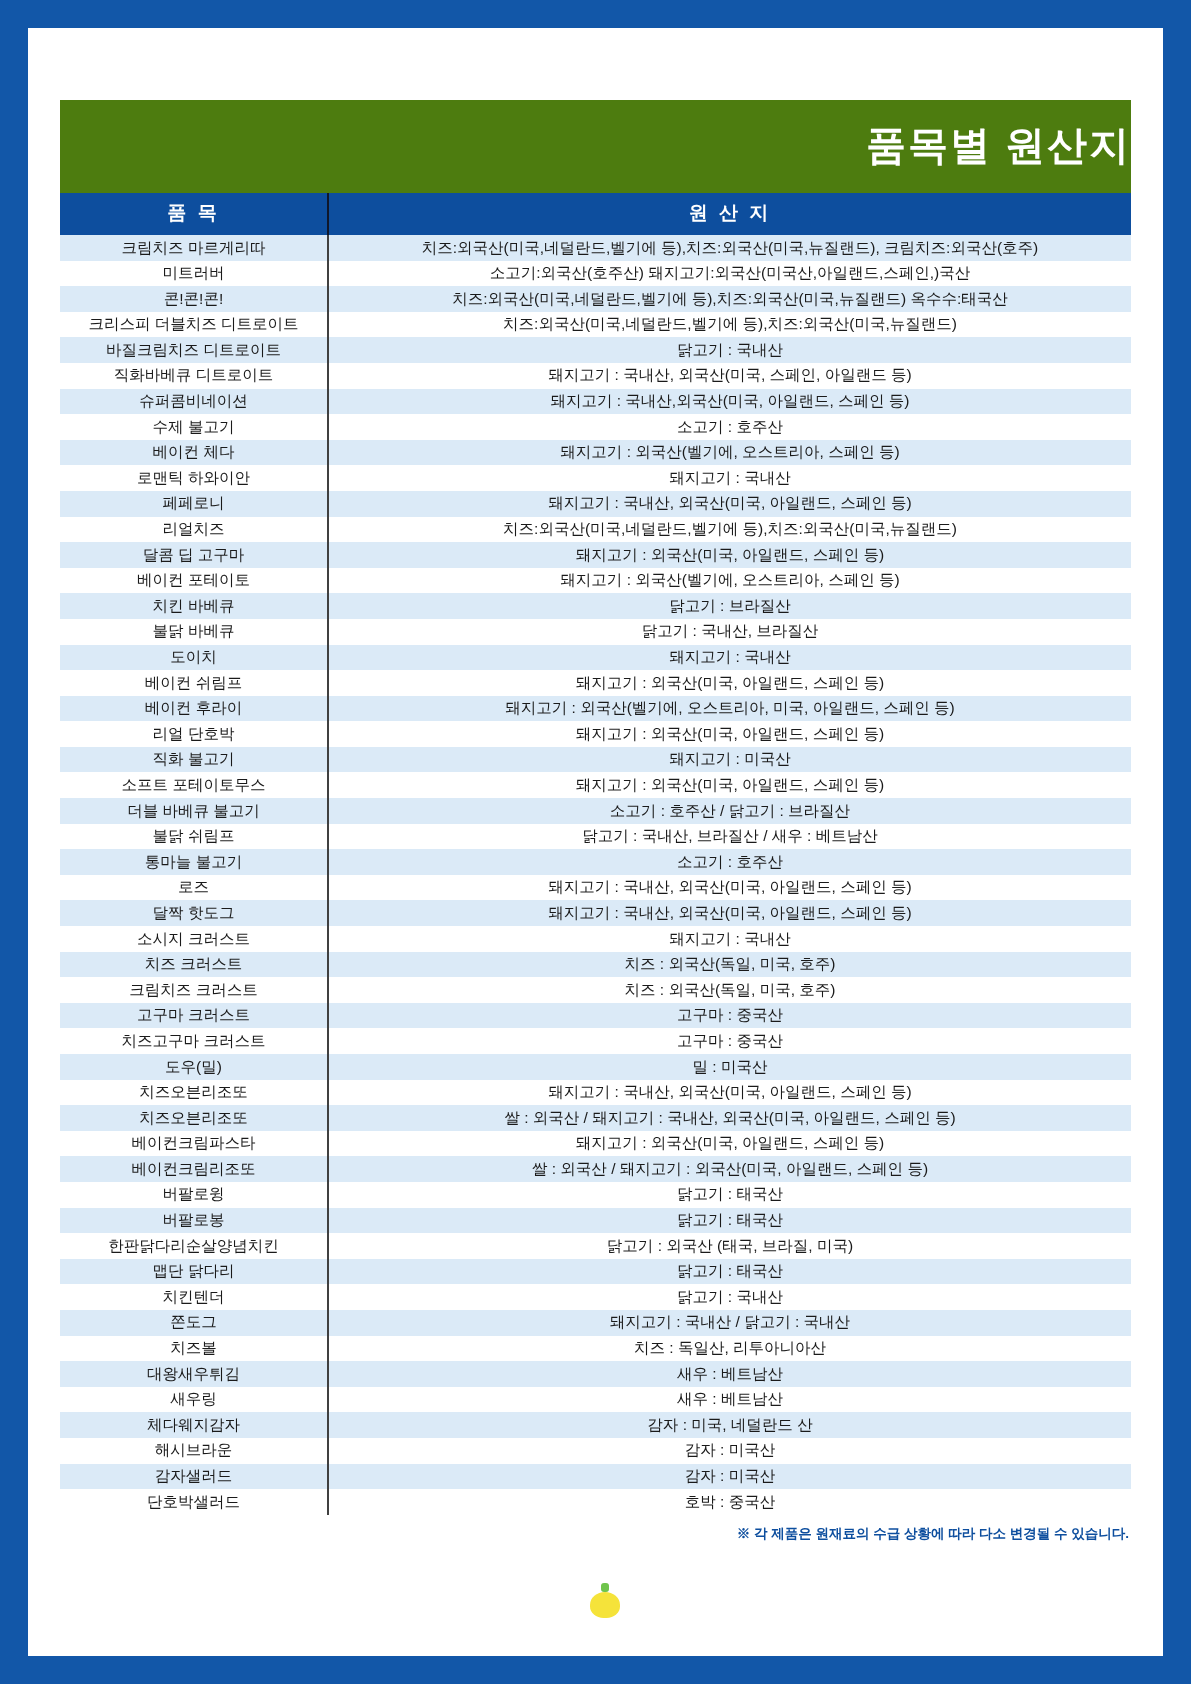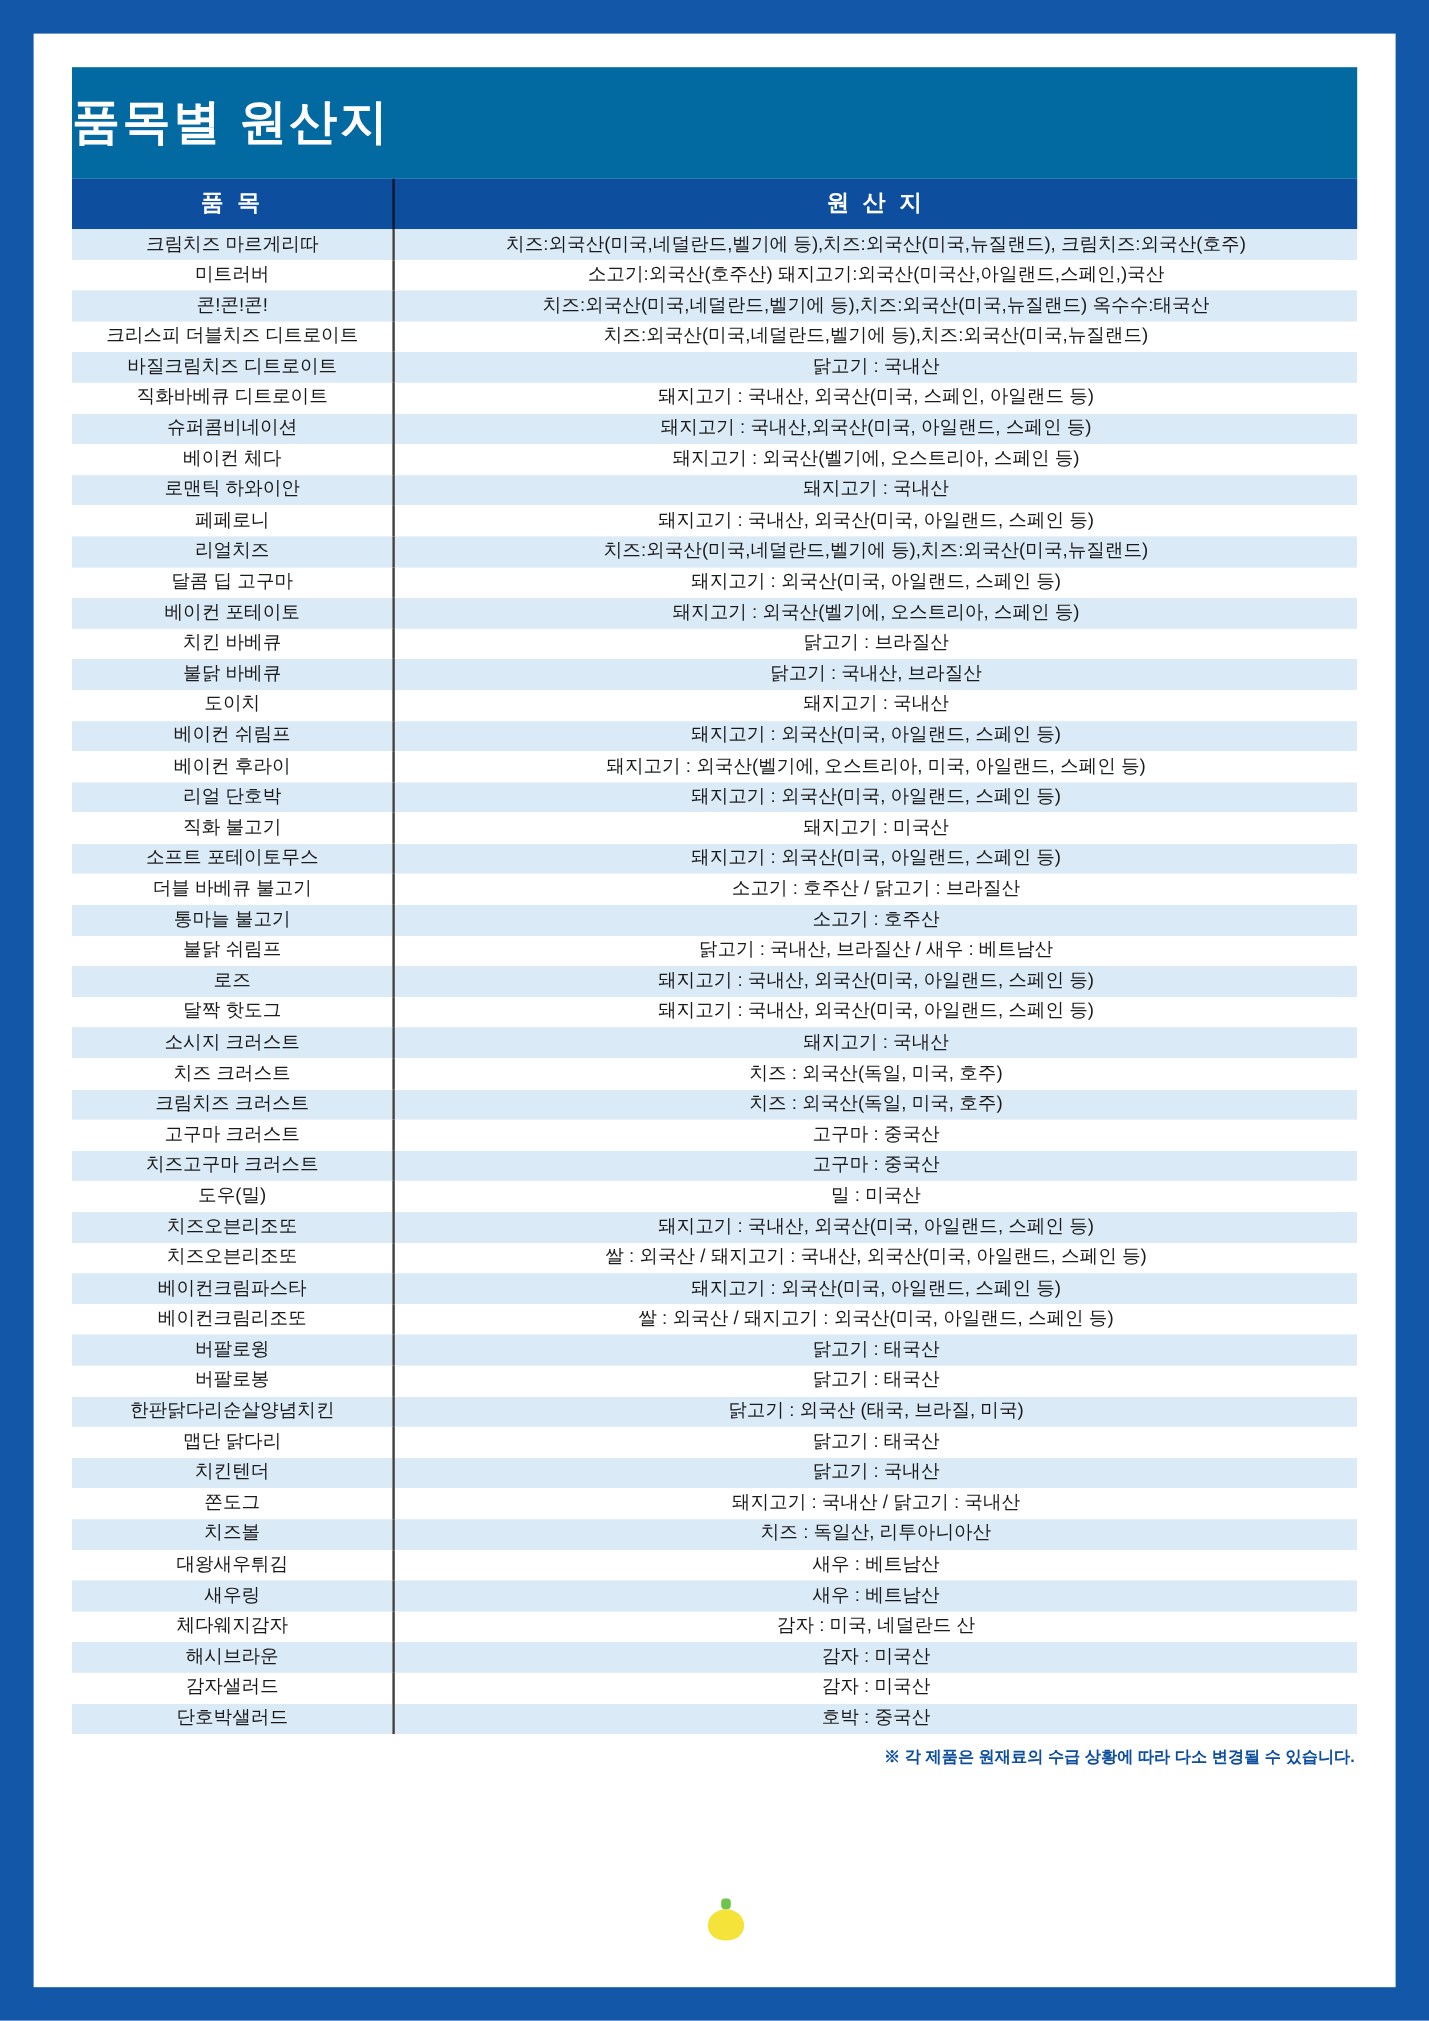--- a/index.html
+++ b/index.html
@@ -21,27 +21,28 @@
     position: relative;
   }
   .sheet {
     background: #ffffff;
     width: 100%;
     height: 100%;
     position: relative;
     padding: 28px 32px 0 32px;
   }
   .title-bar {
-    background: #0369a1;
+    background: #4d7c0f;
     color: #ffffff;
-    text-align: left;
+    text-align: right;
     padding: 18px 0 20px 0;
     font-size: 40px;
     font-weight: bold;
     letter-spacing: 2px;
+    margin-top: 44px;
   }
   table.origin {
     width: 100%;
     border-collapse: collapse;
     table-layout: fixed;
     margin-top: 0;
   }
   table.origin col.c1 { width: 268px; }
   table.origin col.c2 { width: auto; }
   table.origin thead th {
@@ -170,20 +171,24 @@
           </tr>
           <tr>
             <td class="item">직화바베큐 디트로이트</td>
             <td class="origin">돼지고기 : 국내산, 외국산(미국, 스페인, 아일랜드 등)</td>
           </tr>
           <tr>
             <td class="item">슈퍼콤비네이션</td>
             <td class="origin">돼지고기 : 국내산,외국산(미국, 아일랜드, 스페인 등)</td>
           </tr>
           <tr>
+            <td class="item">수제 불고기</td>
+            <td class="origin">소고기 : 호주산</td>
+          </tr>
+          <tr>
             <td class="item">베이컨 체다</td>
             <td class="origin">돼지고기 : 외국산(벨기에, 오스트리아, 스페인 등)</td>
           </tr>
           <tr>
             <td class="item">로맨틱 하와이안</td>
             <td class="origin">돼지고기 : 국내산</td>
           </tr>
           <tr>
             <td class="item">페페로니</td>
             <td class="origin">돼지고기 : 국내산, 외국산(미국, 아일랜드, 스페인 등)</td>
@@ -230,26 +235,26 @@
           </tr>
           <tr>
             <td class="item">소프트 포테이토무스</td>
             <td class="origin">돼지고기 : 외국산(미국, 아일랜드, 스페인 등)</td>
           </tr>
           <tr>
             <td class="item">더블 바베큐 불고기</td>
             <td class="origin">소고기 : 호주산 / 닭고기 : 브라질산</td>
           </tr>
           <tr>
+            <td class="item">불닭 쉬림프</td>
+            <td class="origin">닭고기 : 국내산, 브라질산 / 새우 : 베트남산</td>
+          </tr>
+          <tr>
             <td class="item">통마늘 불고기</td>
             <td class="origin">소고기 : 호주산</td>
-          </tr>
-          <tr>
-            <td class="item">불닭 쉬림프</td>
-            <td class="origin">닭고기 : 국내산, 브라질산 / 새우 : 베트남산</td>
           </tr>
           <tr>
             <td class="item">로즈</td>
             <td class="origin">돼지고기 : 국내산, 외국산(미국, 아일랜드, 스페인 등)</td>
           </tr>
           <tr>
             <td class="item">달짝 핫도그</td>
             <td class="origin">돼지고기 : 국내산, 외국산(미국, 아일랜드, 스페인 등)</td>
           </tr>
           <tr>

